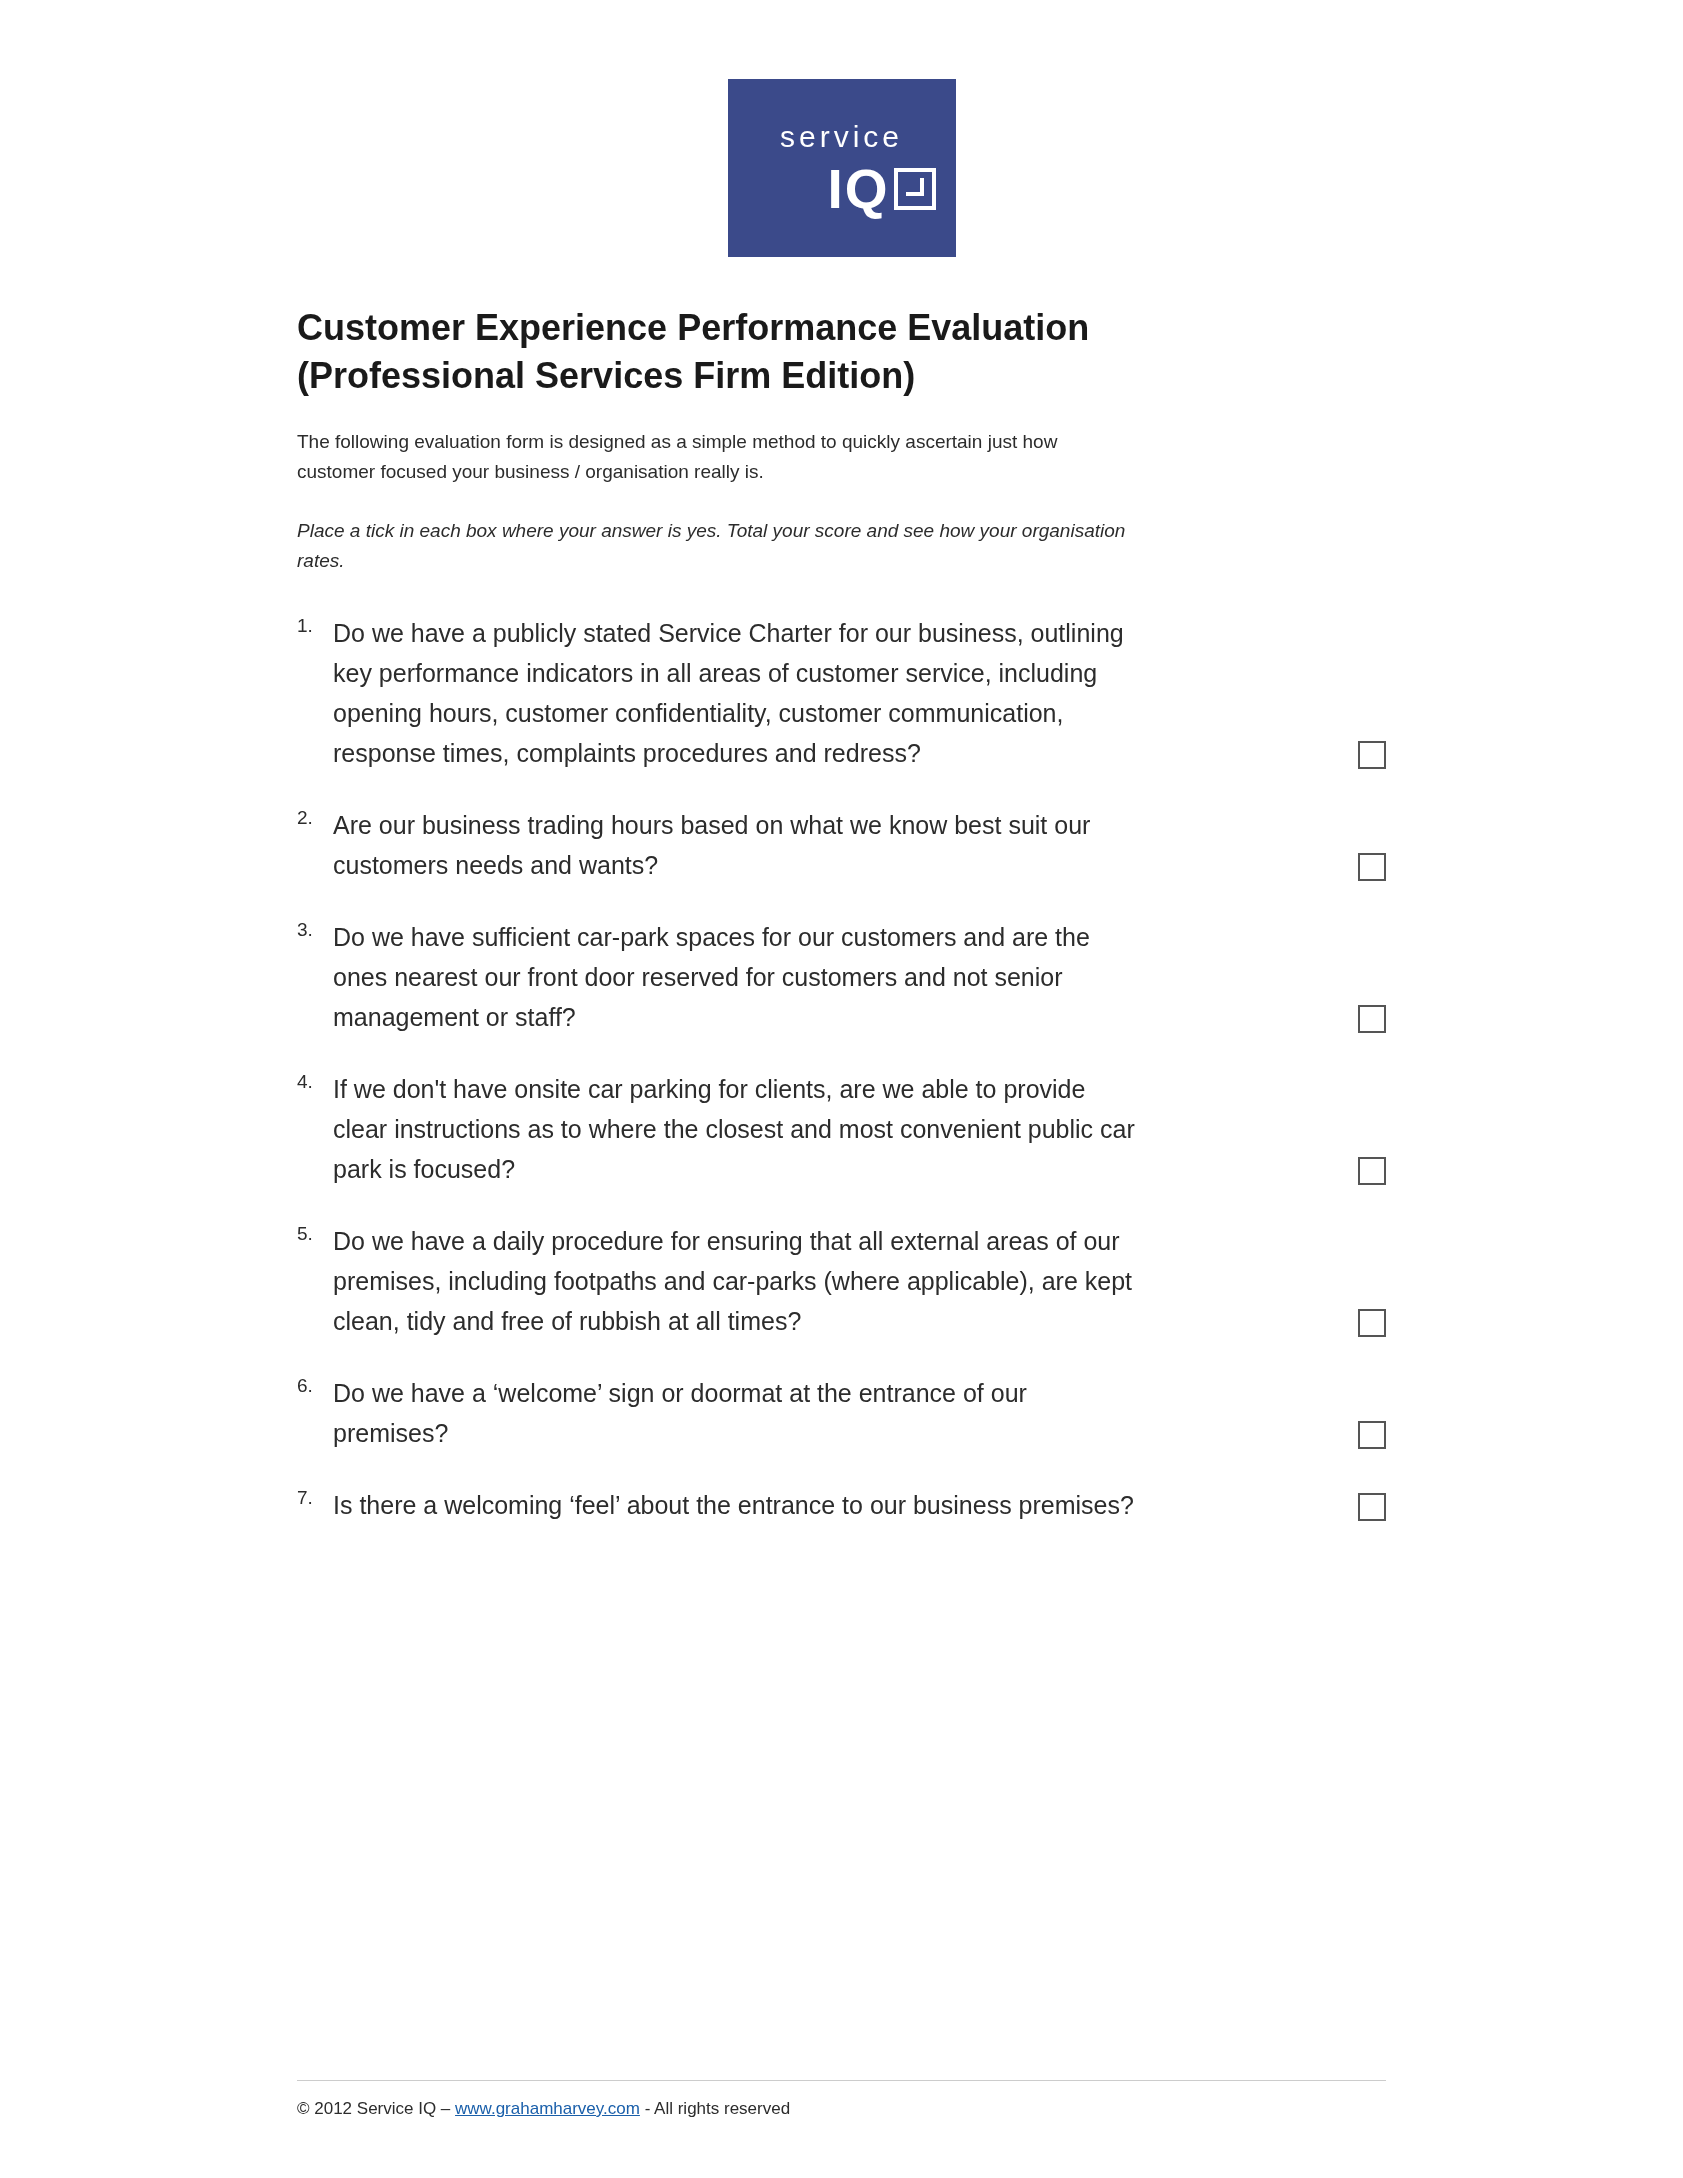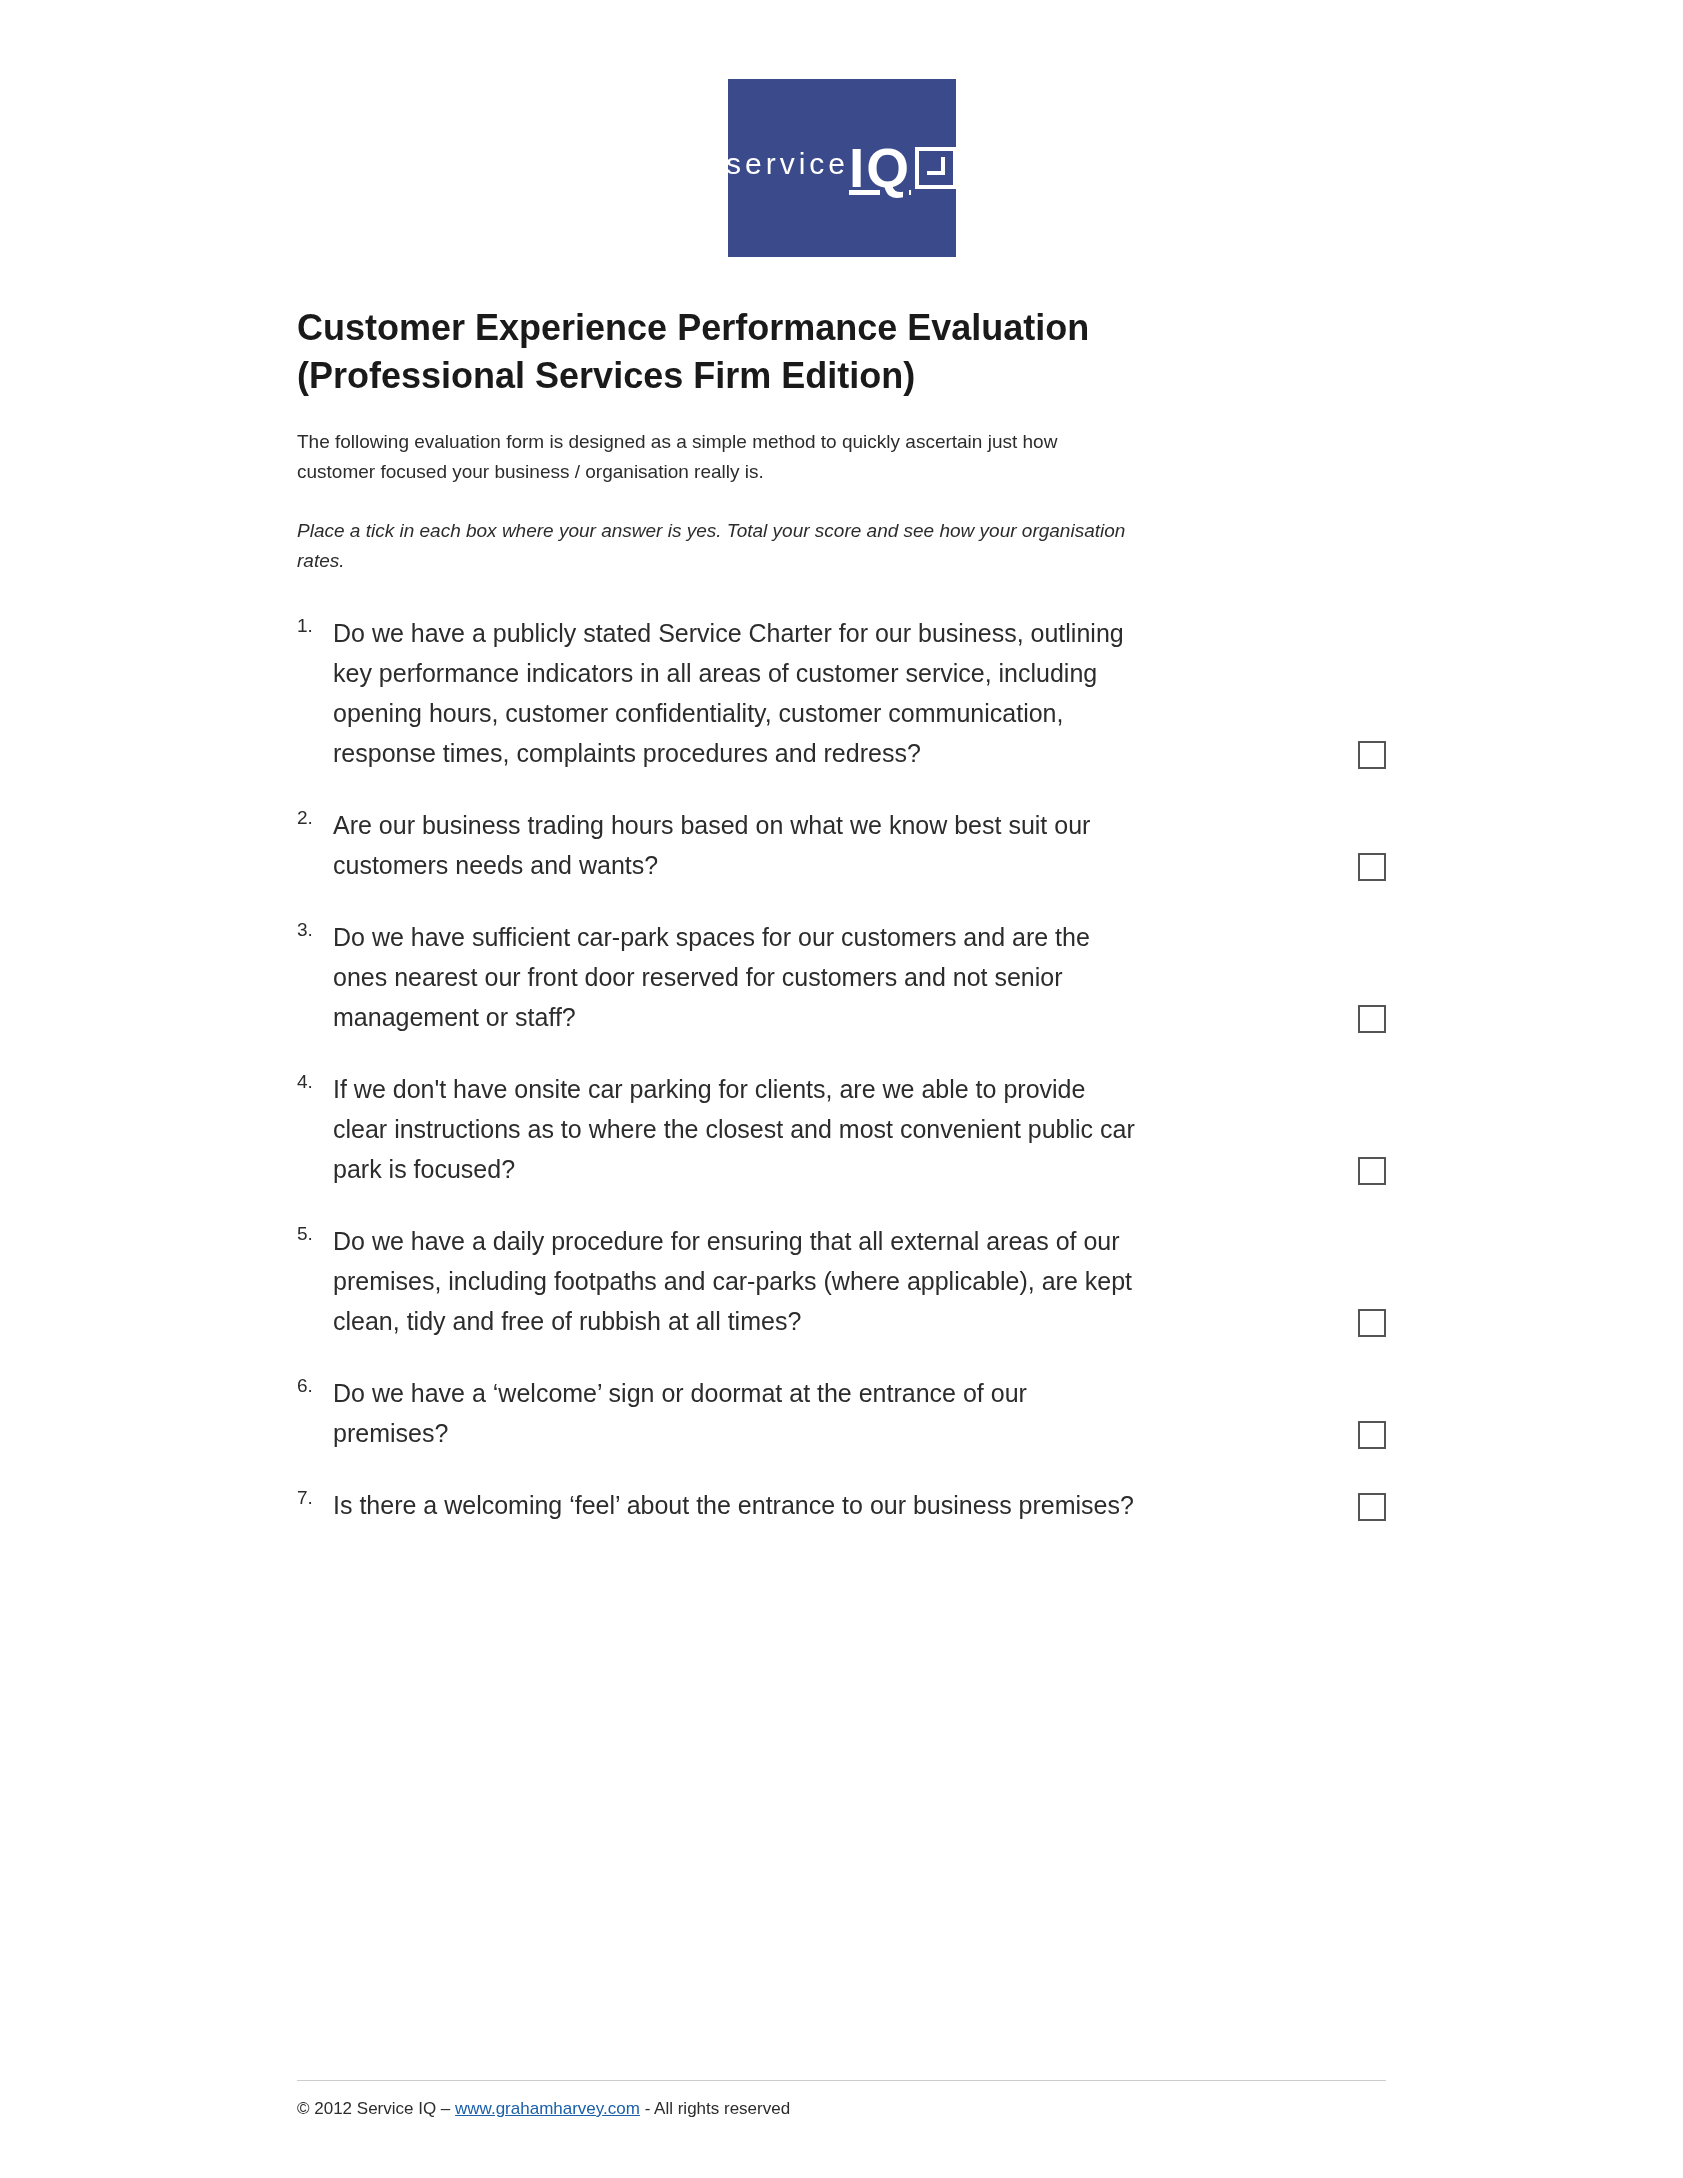--- a/index.html
+++ b/index.html
@@ -32,23 +32,24 @@
       display: flex;
       justify-content: center;
       margin-bottom: 50px;
     }
 
     .logo {
       background-color: #3b4a8a;
       width: 228px;
       height: 178px;
       display: flex;
+      flex-direction: column;
       align-items: center;
       justify-content: center;
-      padding: 18px 12px;
+      padding: 18px 20px;
     }
 
     .logo-service {
       color: #ffffff;
       font-size: 30px;
       font-family: Arial, sans-serif;
       font-weight: 300;
       letter-spacing: 4px;
       text-transform: lowercase;
       margin-bottom: 8px;
@@ -61,21 +62,20 @@
       width: 100%;
     }
 
     .logo-iq {
       color: #ffffff;
       font-size: 55px;
       font-family: Arial, sans-serif;
       font-weight: 700;
       letter-spacing: 2px;
       line-height: 1;
-      text-decoration: underline;
     }
 
     .logo-box-icon {
       width: 42px;
       height: 42px;
       border: 4px solid #ffffff;
       margin-left: 4px;
       position: relative;
       display: flex;
       align-items: center;

